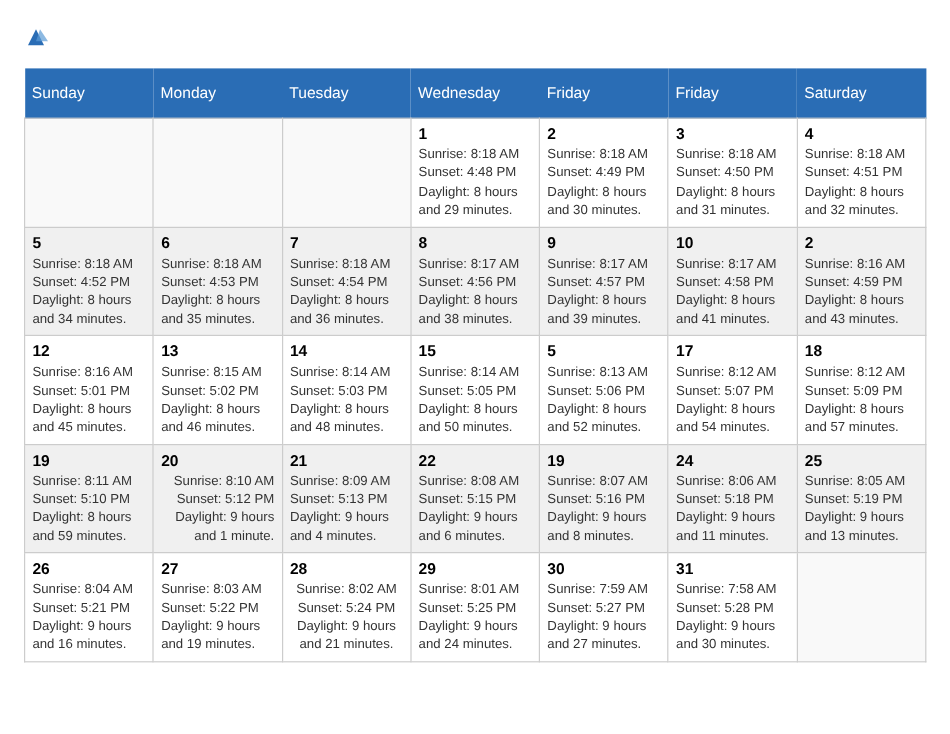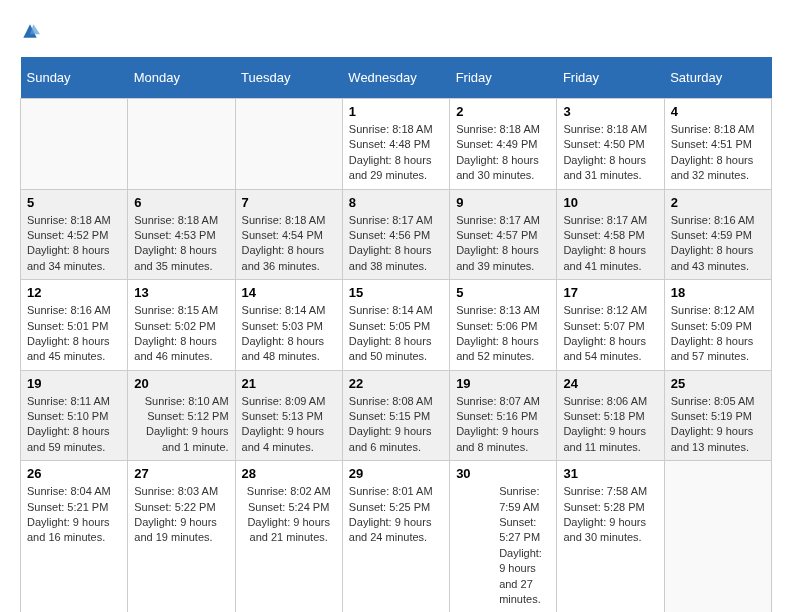--- a/index.html
+++ b/index.html
@@ -302,21 +302,21 @@
 Daylight: 9 hours and 21 minutes.</div>
         </td>
         <td>
           <span class="day-number">29</span>
           <div class="day-info" style="white-space: pre-line;">Sunrise: 8:01 AM
 Sunset: 5:25 PM
 Daylight: 9 hours and 24 minutes.</div>
         </td>
         <td>
           <span class="day-number">30</span>
-          <div class="day-info" style="white-space: pre-line; margin-left: 43px;">Sunrise: 7:59 AM
+          <div class="day-info" style="white-space: pre-line;">Sunrise: 7:59 AM
 Sunset: 5:27 PM
 Daylight: 9 hours and 27 minutes.</div>
         </td>
         <td>
           <span class="day-number">31</span>
           <div class="day-info" style="white-space: pre-line;">Sunrise: 7:58 AM
 Sunset: 5:28 PM
 Daylight: 9 hours and 30 minutes.</div>
         </td>
         <td class="empty"></td>

